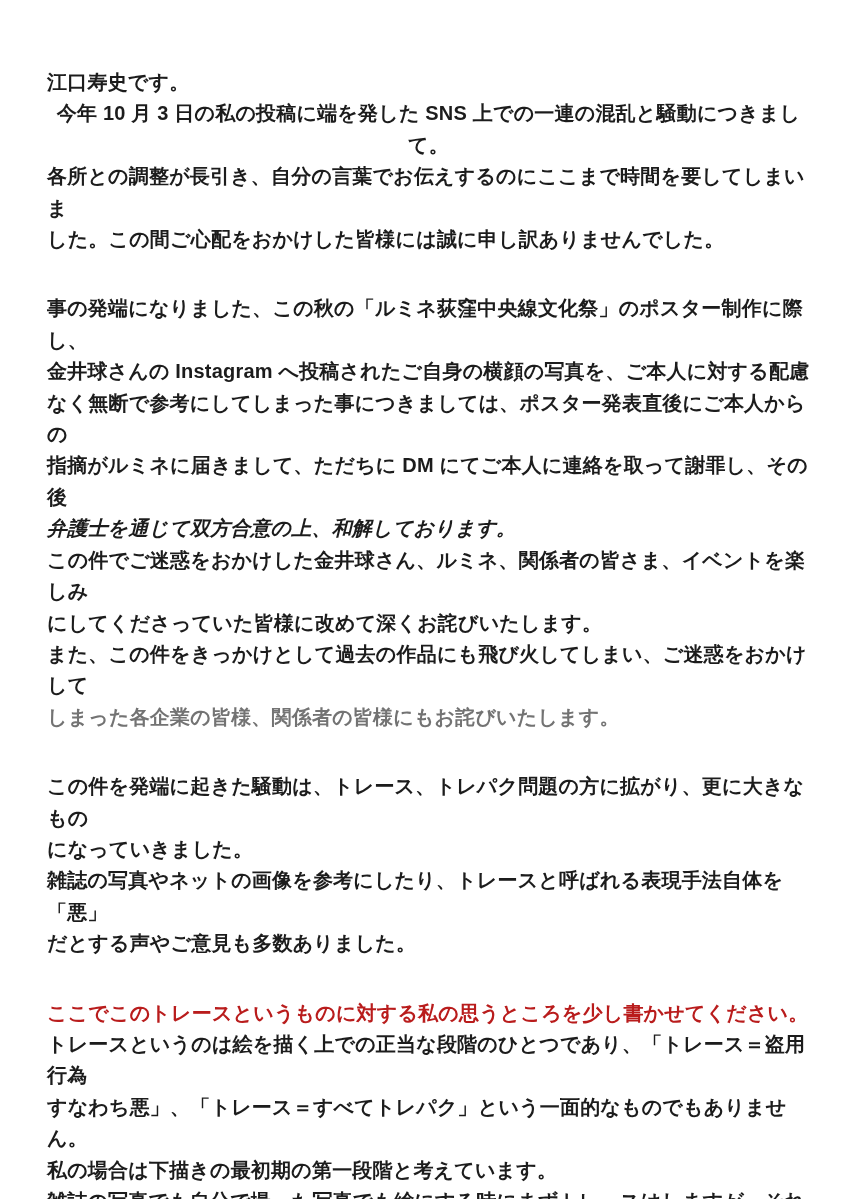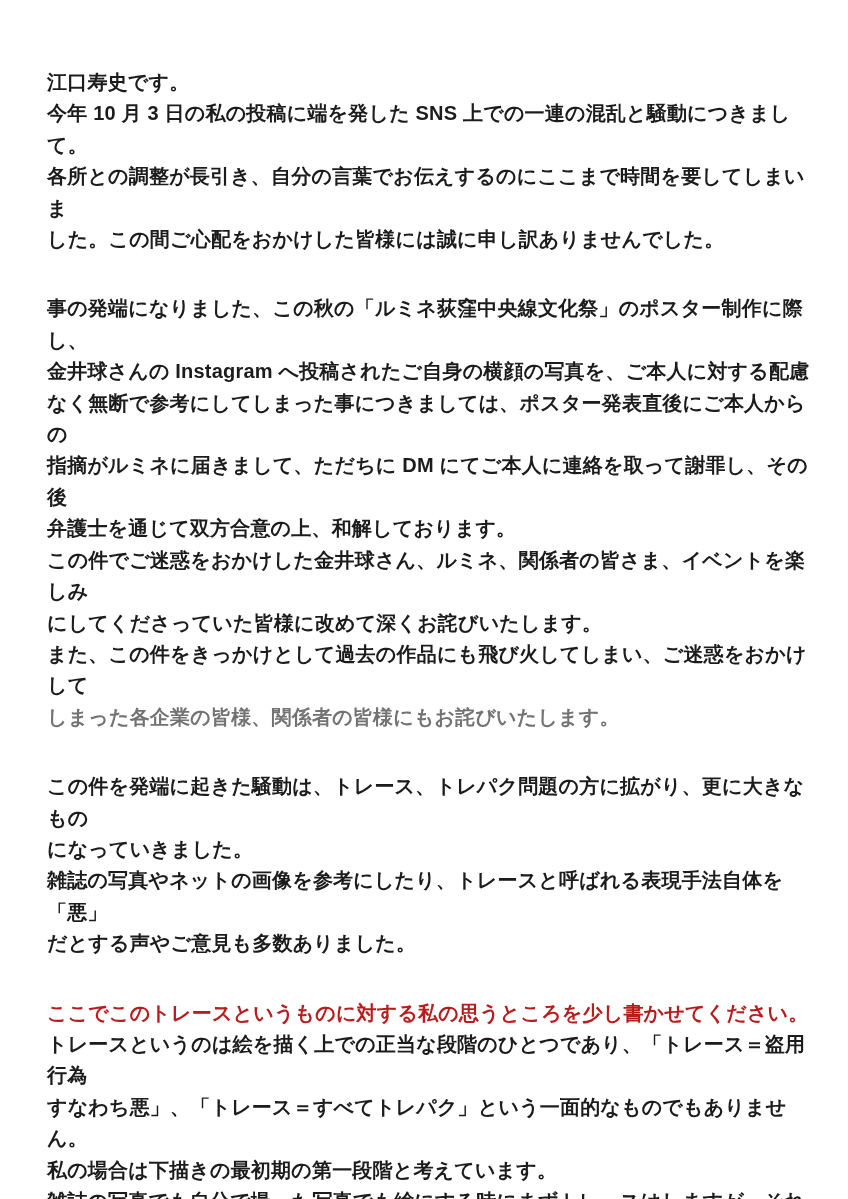--- a/index.html
+++ b/index.html
@@ -34,31 +34,31 @@
     -webkit-font-smoothing: antialiased;
   }
 </style>
 </head>
 <body style="background: rgb(255, 255, 255);">
 
 <div class="letter-page">
 
   <div class="para">
     <div class="line" style="color: rgb(28, 28, 28);">江口寿史です。</div>
-    <div class="line" style="color: rgb(28, 28, 28);">今年 10 月 3 日の私の投稿に端を発した SNS 上での一連の混乱と騒動につきまして。</div>
+    <div class="line" style="color: rgb(28, 28, 28); text-align: center;">今年 10 月 3 日の私の投稿に端を発した SNS 上での一連の混乱と騒動につきまして。</div>
     <div class="line" style="color: rgb(28, 28, 28);">各所との調整が長引き、自分の言葉でお伝えするのにここまで時間を要してしまいま</div>
     <div class="line" style="color: rgb(28, 28, 28);">した。この間ご心配をおかけした皆様には誠に申し訳ありませんでした。</div>
   </div>
 
   <div class="para">
     <div class="line" style="color: rgb(28, 28, 28);">事の発端になりました、この秋の「ルミネ荻窪中央線文化祭」のポスター制作に際し、</div>
     <div class="line" style="color: rgb(28, 28, 28);">金井球さんの Instagram へ投稿されたご自身の横顔の写真を、ご本人に対する配慮</div>
     <div class="line" style="color: rgb(28, 28, 28);">なく無断で参考にしてしまった事につきましては、ポスター発表直後にご本人からの</div>
     <div class="line" style="color: rgb(28, 28, 28);">指摘がルミネに届きまして、ただちに DM にてご本人に連絡を取って謝罪し、その後</div>
-    <div class="line" style="color: rgb(28, 28, 28);">弁護士を通じて双方合意の上、和解しております。</div>
+    <div class="line" style="color: rgb(28, 28, 28); font-style: italic;">弁護士を通じて双方合意の上、和解しております。</div>
     <div class="line" style="color: rgb(28, 28, 28);">この件でご迷惑をおかけした金井球さん、ルミネ、関係者の皆さま、イベントを楽しみ</div>
     <div class="line" style="color: rgb(28, 28, 28);">にしてくださっていた皆様に改めて深くお詫びいたします。</div>
     <div class="line" style="color: rgb(28, 28, 28);">また、この件をきっかけとして過去の作品にも飛び火してしまい、ご迷惑をおかけして</div>
     <div class="line" style="color: #737373;">しまった各企業の皆様、関係者の皆様にもお詫びいたします。</div>
   </div>
 
   <div class="para">
     <div class="line" style="color: rgb(28, 28, 28);">この件を発端に起きた騒動は、トレース、トレパク問題の方に拡がり、更に大きなもの</div>
     <div class="line" style="color: rgb(28, 28, 28);">になっていきました。</div>
     <div class="line" style="color: rgb(28, 28, 28);">雑誌の写真やネットの画像を参考にしたり、トレースと呼ばれる表現手法自体を「悪」</div>

